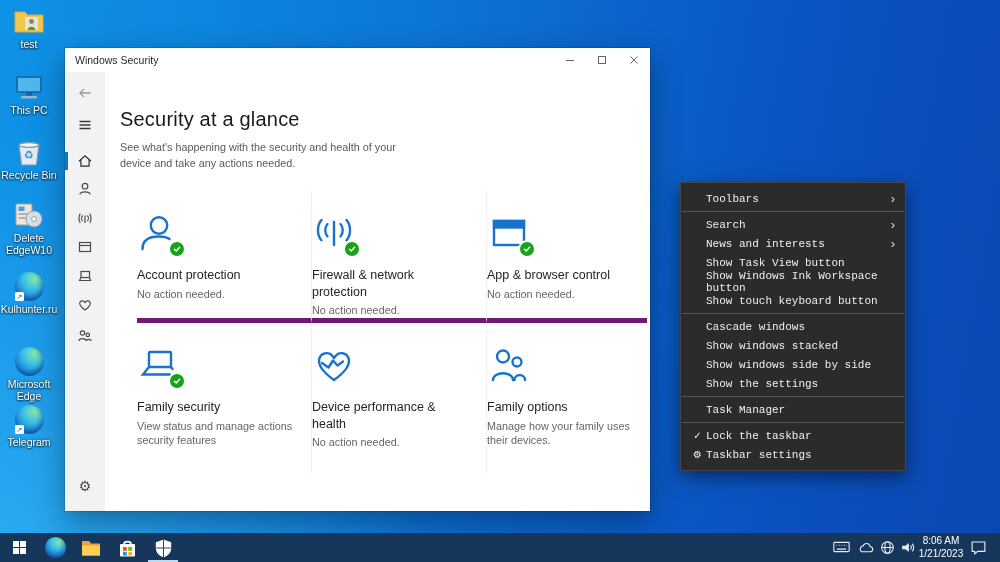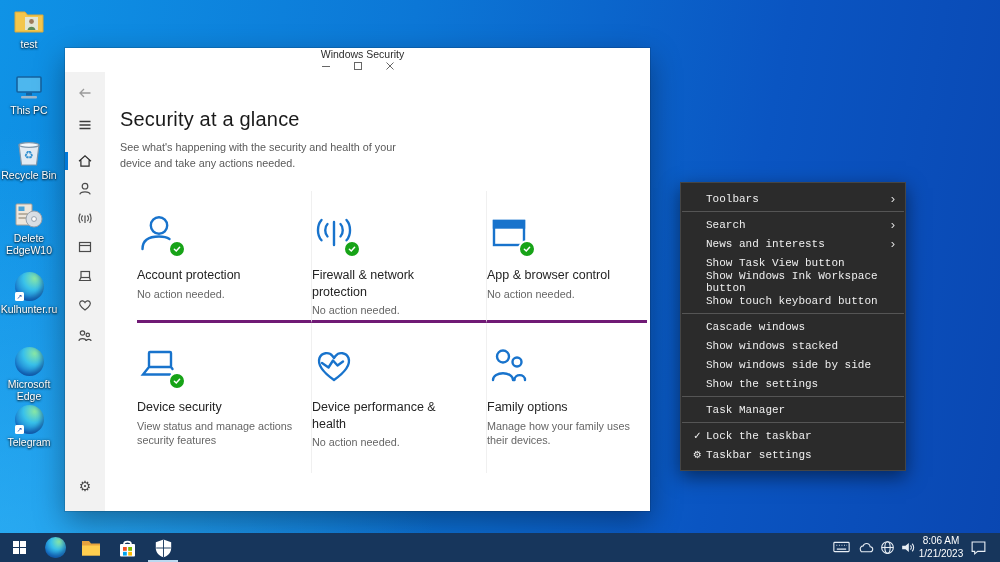--- a/index.html
+++ b/index.html
@@ -19,38 +19,38 @@
     text-shadow:0 1px 2px rgba(0,0,0,.85), 0 0 3px rgba(0,0,0,.5); }
   .edge-orb { width:29px; height:29px; border-radius:50%;
     background: radial-gradient(circle at 68% 22%, #8ae8a6 0%, #39c1ea 38%, #1a7fd2 72%, #0e4fa6 100%);
     box-shadow: inset -2px -3px 5px rgba(6,40,110,.45); }
   .sc-arrow { position:absolute; left:2px; bottom:0; width:9px; height:9px; background:#fff;
     border-radius:1.5px; font-size:7px; line-height:9px; color:#1c4fb0; text-align:center; }
 
   
   .win { position:absolute; left:65px; top:48px; width:585px; height:463px; background:#fff;
     box-shadow:0 10px 28px rgba(0,0,0,.35), 0 0 0 1px rgba(0,0,0,.12); }
-  .titlebar { height:24px; display:flex; align-items:center; background:#fff;flex-direction:column; }
+  .titlebar { height:24px; display:flex; align-items:center; background:#fff; }
   .win-title { padding-left:10px; font-size:10.5px; color:#2b2b2b; flex:1; }
   .win-ctrls { display:flex; height:100%; }
   .win-ctrl { width:32px; height:100%; display:flex; align-items:center; justify-content:center; color:#666; }
   .win-body { position:absolute; top:24px; left:0; right:0; bottom:0; }
 
   .w-sidebar { position:absolute; left:0; top:0; bottom:0; width:40px; background:#f2f2f2; }
   .sb-item { position:absolute; left:0; width:40px; height:26px; display:flex; align-items:center; justify-content:center; color:#4b4b4b; }
   .sb-item.selected::before { content:""; position:absolute; left:0; top:4px; width:3px; height:18px; background:var(--accent,#0078d7); }
   .sb-item svg { display:block; }
 
   .w-content { position:absolute; left:40px; top:0; right:0; bottom:0; background:#fff; padding:36px 0 0 15px; }
   .page-title { font-size:20px; font-weight:300; color:#1a1a1a; letter-spacing:.2px; }
   .page-sub { margin-top:9px; width:295px; font-size:10.8px; line-height:1.45; color:#5a5a5a; }
 
   .tiles { margin:20px 0 0 17px; display:grid; grid-template-columns:175px 175px 160px; grid-template-rows:132px 150px; }
   .tile { position:relative; padding:21px 14px 0 0; }
-  .tile.bline { border-bottom:3px solid #701a75; }
+  .tile.bline { border-bottom:5px solid #701a75; }
   .tile.rline { border-right:1px solid #f0f0f0; }
   .tile-art { position:relative; width:46px; height:44px; color:var(--icon-blue,#1873cc); }
   .ok-badge { position:absolute; right:-3px; bottom:-2px; width:18px; height:18px; border-radius:50%;
     background:var(--ok-green,#17a317); border:2px solid #fff; display:flex; align-items:center; justify-content:center; }
   .ok-badge svg { width:10px; height:10px; }
   .tile-title { margin-top:11px; font-size:12.5px; color:#242424; line-height:1.3; }
   .tile-sub { margin-top:3px; font-size:10.8px; color:#666; line-height:1.35; }
 
   
   .cmenu { position:absolute; left:680px; top:182px; width:226px; z-index:30;
@@ -285,21 +285,21 @@
               <svg width="44" height="44" viewBox="0 0 44 44" fill="none" stroke="currentColor" stroke-width="2.4" stroke-linecap="round">
                   <rect x="12" y="8" width="22" height="15" rx="1"></rect>
                   <path d="M12 23 L6 30.5 H33 M34 23 L35.5 25"></path>
                 </svg>
               <span class="ok-badge">
                   <svg viewBox="0 0 16 16">
                     <path d="M3.8 8.4 L6.8 11.2 L12.2 5.2" stroke="#fff" stroke-width="2.4" fill="none" stroke-linecap="round"></path>
                   </svg>
                 </span>
             </div>
-            <div class="tile-title">Device security</div>
+            <div class="tile-title">Family security</div>
             <div class="tile-sub">View status and manage actions security features</div>
           </div>
 
           <div class="tile rline">
             <div class="tile-art">
               <svg width="44" height="44" viewBox="0 0 44 44" fill="none" stroke="currentColor" stroke-width="2.4" stroke-linecap="round" stroke-linejoin="round">
                   <path d="M22 36 C10 27.5 5.5 20 7.5 14 C9.5 8.5 17 7.5 20.5 12 L22 14 L23.5 12 C27 7.5 34.5 8.5 36.5 14 C38.5 20 34 27.5 22 36 Z"></path>
                   <path d="M10 19 L16.5 23.5 L21 16.5 L25.5 21.5 L31 17.5"></path>
                 </svg>
             </div>

